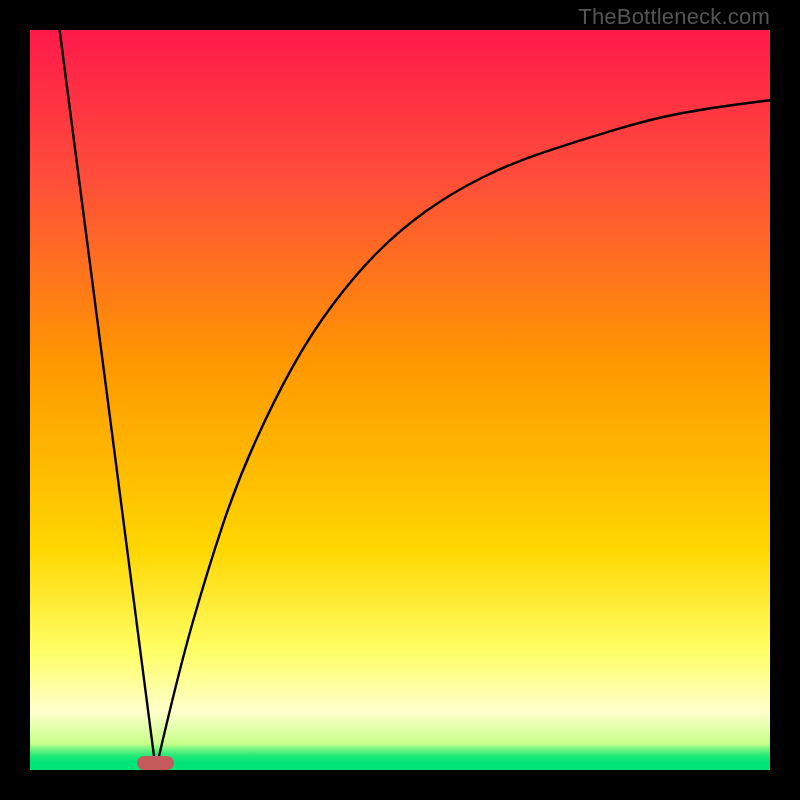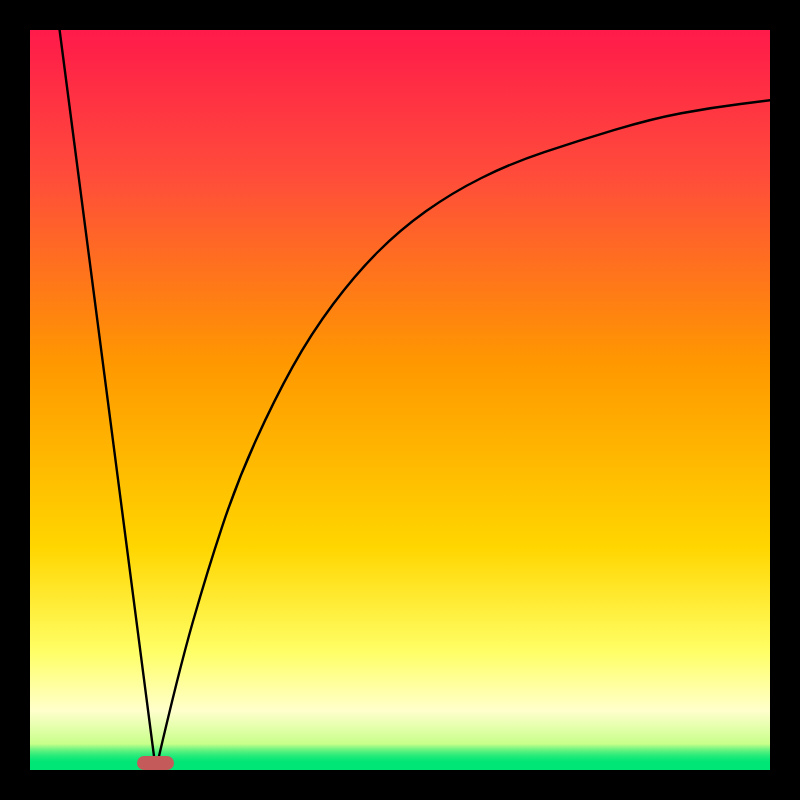--- a/index.html
+++ b/index.html
@@ -53,20 +53,21 @@
     height: 14px;
     border-radius: 7px;
     background: #c55a5a;
   }
 </style>
 </head>
 <body>
 
 <div class="frame">
 
+  <div class="watermark">TheBottleneck.com</div>
 
   <div class="plot-area">
 
     <svg class="gradient" viewBox="0 0 740 740" preserveAspectRatio="none" width="740" height="740">
       <defs>
         <linearGradient id="heat" x1="0" y1="0" x2="0" y2="1">
             <stop offset="0%" stop-color="#ff1a4a"></stop>
             <stop offset="20%" stop-color="#ff4d3a"></stop>
             <stop offset="45%" stop-color="#ff9800"></stop>
             <stop offset="70%" stop-color="#ffd600"></stop>

